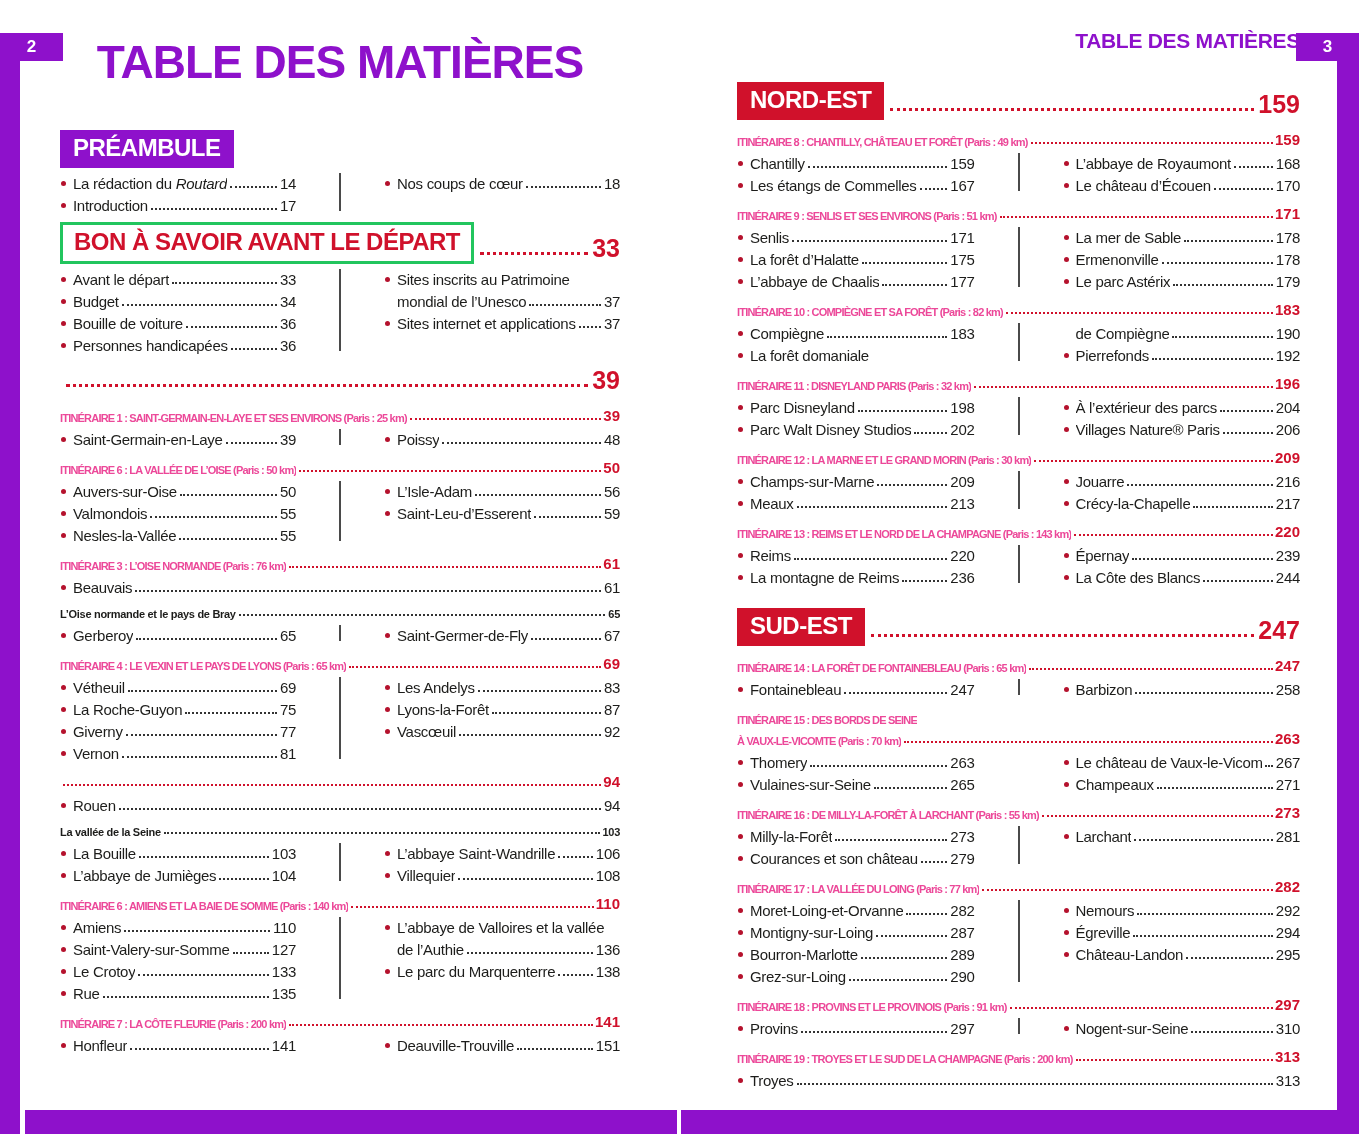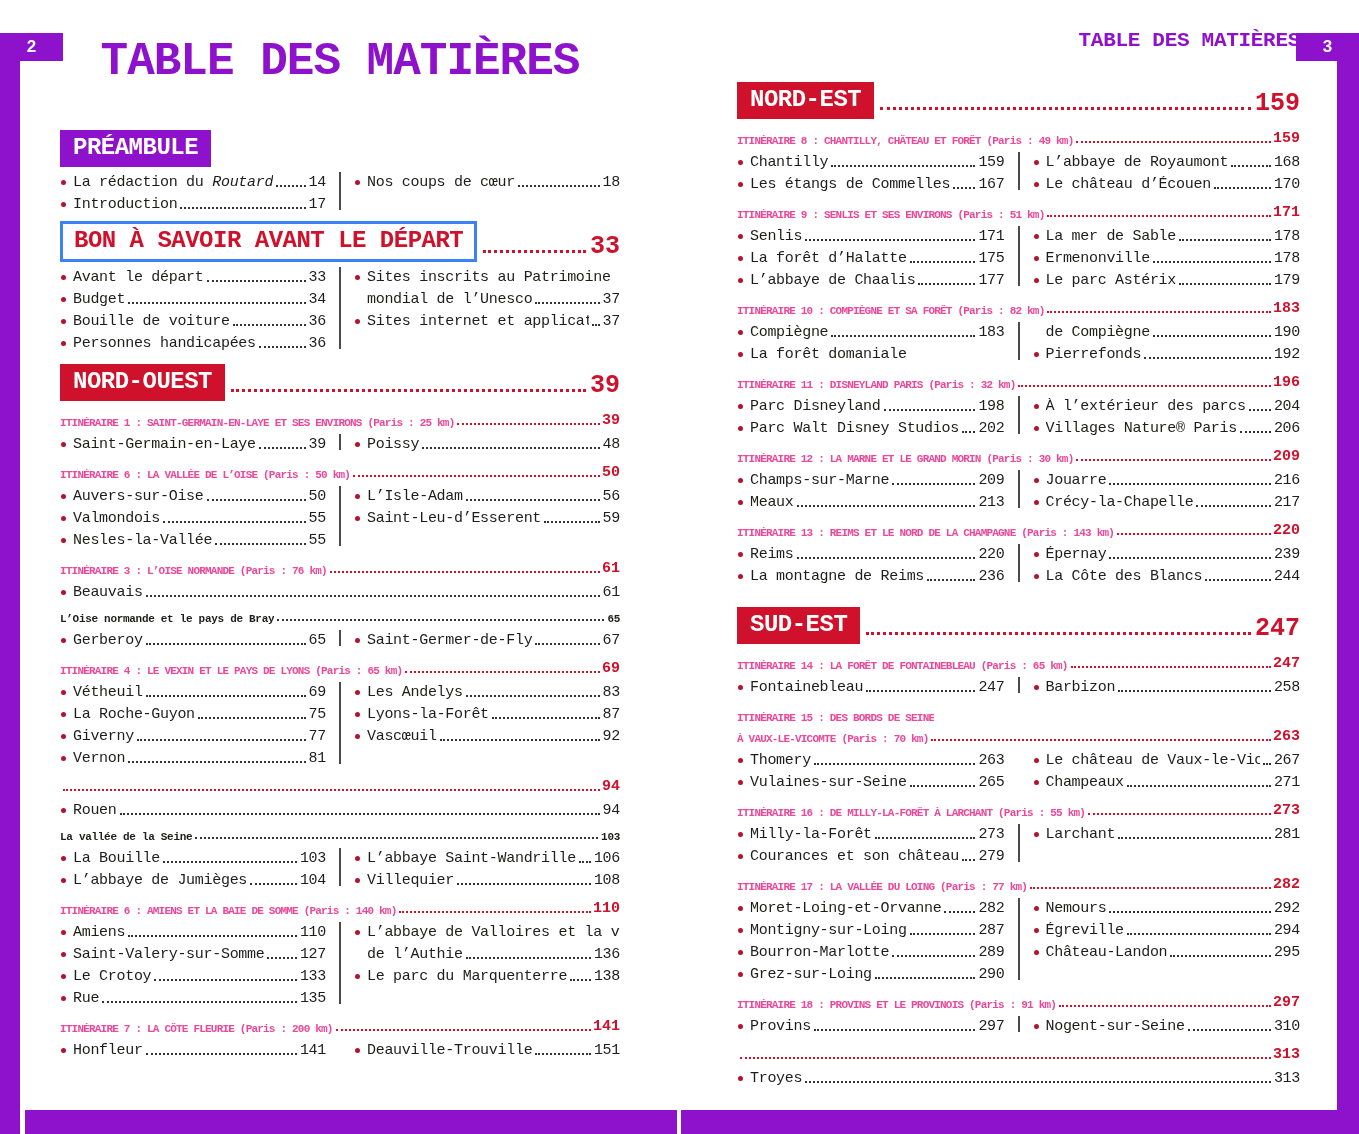--- a/index.html
+++ b/index.html
@@ -13,52 +13,52 @@
   .strip{position:absolute;background:#8e11cb;}
   .strip-left{left:0;top:33px;width:20px;height:1101px;}
   .strip-right{left:1337px;top:61px;width:22px;height:1073px;}
   .bar-bottom-left{left:25px;top:1110px;width:652px;height:24px;}
   .bar-bottom-right{left:681px;top:1110px;width:678px;height:24px;}
   .tab{position:absolute;background:#8e11cb;color:#fff;font-weight:bold;
        font-size:17px;display:flex;align-items:center;justify-content:center;}
   .tab-left{left:0;top:33px;width:63px;height:28px;}
   .tab-right{left:1296px;top:33px;width:63px;height:28px;}
   
-  .page{position:absolute;top:0;height:977px;box-sizing:border-box;font-family:Liberation Mono, monospace;}
+  .page{position:absolute;top:0;height:977px;box-sizing:border-box;}
   .page-left{left:20px;width:660px;padding:0 60px 0 40px;}
   .page-right{left:700px;width:637px;padding:0 37px 0 37px;}
   .big-title{margin-top:34px;font-size:46px;line-height:56px;font-weight:bold;
              letter-spacing:-1px;color:#8e11cb;text-align:center;white-space:nowrap;}
   .right-header{margin-top:30px;line-height:22px;font-size:21px;font-weight:bold;
                 letter-spacing:-0.3px;color:#8e11cb;text-align:right;}
   
   .banner-row{display:flex;align-items:flex-end;}
   .banner-row.purple{margin-top:40px;}
   .banner-row.red{margin-top:12px;}
   .banner-row.red.first{margin-top:30px;}
   .banner-row.red.mid{margin-top:22px;}
   .banner-box{color:#ffffff;font-weight:bold;font-size:24px;letter-spacing:-0.5px;
               padding:4px 13px 6px 13px;white-space:nowrap;}
   .purple .banner-box{background:#8e11cb;}
   .red .banner-box{background:#d0112b;}
   .banner-leader{flex:1;border-bottom:3px dotted #d0112b;margin:0 4px 9px 6px;min-width:10px;}
   .banner-pg{color:#d0112b;font-weight:bold;font-size:25px;margin-bottom:1px;}
   .outline-row{display:flex;align-items:flex-end;margin-top:8px;}
-  .outline-box{border:3px solid #3b82f6;color:#d0112b;font-weight:bold;font-size:24px;
+  .outline-box{border:3px solid #22c55e;color:#d0112b;font-weight:bold;font-size:24px;
                letter-spacing:-0.5px;padding:3px 11px 5px 11px;white-space:nowrap;background:#fff;}
   
   .itin{margin-top:7px;}
   .itin-line{display:flex;align-items:flex-end;height:21px;}
   .itin-text{color:#ec4899;font-weight:bold;font-size:11px;letter-spacing:-0.8px;
              white-space:nowrap;flex:0 1 auto;min-width:0;overflow:hidden;margin-top:34px;}
   .itin-leader{flex:1;border-bottom:2px dotted #d0112b;margin:0 2px 4px 3px;min-width:6px;}
   .itin-pg{color:#d0112b;font-weight:bold;font-size:15px;flex:none;}
   
   .list{margin-top:2px;}
-  .cols{display:flex;margin-top:2px;}
+  .cols{display:flex;margin-top:2px;gap:30px;}
   .col{flex:1;min-width:0;}
   .vdiv{flex:none;width:2px;background:#4a4a4a;margin:3px 13px;}
   .vdiv.hide{background:transparent;}
   .entry{display:flex;align-items:flex-end;height:22px;font-size:15px;letter-spacing:-0.3px;}
   .bullet{flex:none;width:5px;height:5px;border-radius:50%;background:#b5122d;margin:0 7px 6px 1px;}
   .etext{white-space:nowrap;flex:0 1 auto;min-width:0;overflow:hidden;}
   .etext.indent{margin-left:13px;}
   .eleader{flex:1;border-bottom:2px dotted #333;margin:0 2px 4px 3px;min-width:8px;}
   .epage{flex:none;margin-left:1px;}
   .sub .etext,.sub .epage{font-weight:bold;font-size:11px;}
@@ -153,21 +153,20 @@
           </div>
           <div class="entry">
             <span class="bullet"></span>
             <span class="etext">Sites internet et applications</span>
             <span class="eleader"></span>
             <span class="epage">37</span>
           </div>
         </div>
       </div>
       <div class="banner-row red">
-        <span class="banner-box">NORD-OUEST</span>
         <span class="banner-leader"></span>
         <span class="banner-pg">39</span>
       </div>
       <div class="itin">
         <div class="itin-line">
           <span class="itin-text">ITINÉRAIRE 1 : SAINT-GERMAIN-EN-LAYE ET SES ENVIRONS (Paris : 25 km)</span>
           <span class="itin-leader"></span>
           <span class="itin-pg">39</span>
         </div>
       </div>
@@ -887,20 +886,21 @@
           <div class="entry">
             <span class="bullet"></span>
             <span class="etext">Nogent-sur-Seine</span>
             <span class="eleader"></span>
             <span class="epage">310</span>
           </div>
         </div>
       </div>
       <div class="itin">
         <div class="itin-line">
+          <span class="itin-text">ITINÉRAIRE 19 : TROYES ET LE SUD DE LA CHAMPAGNE (Paris : 200 km)</span>
           <span class="itin-leader"></span>
           <span class="itin-pg">313</span>
         </div>
       </div>
       <div class="list">
         <div class="entry">
           <span class="bullet"></span>
           <span class="etext">Troyes</span>
           <span class="eleader"></span>
           <span class="epage">313</span>

